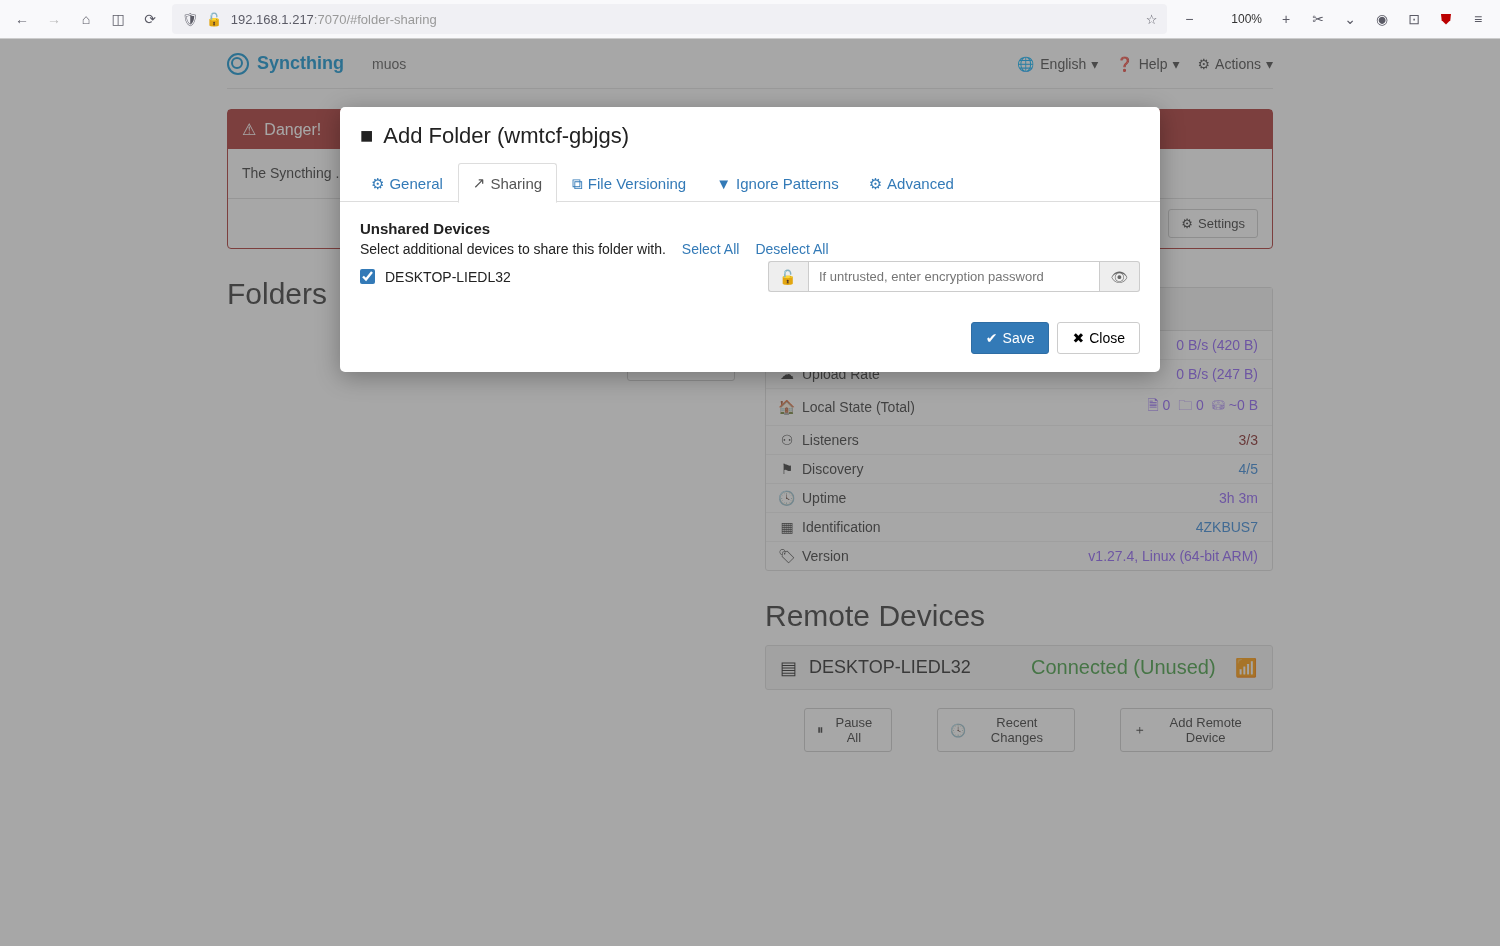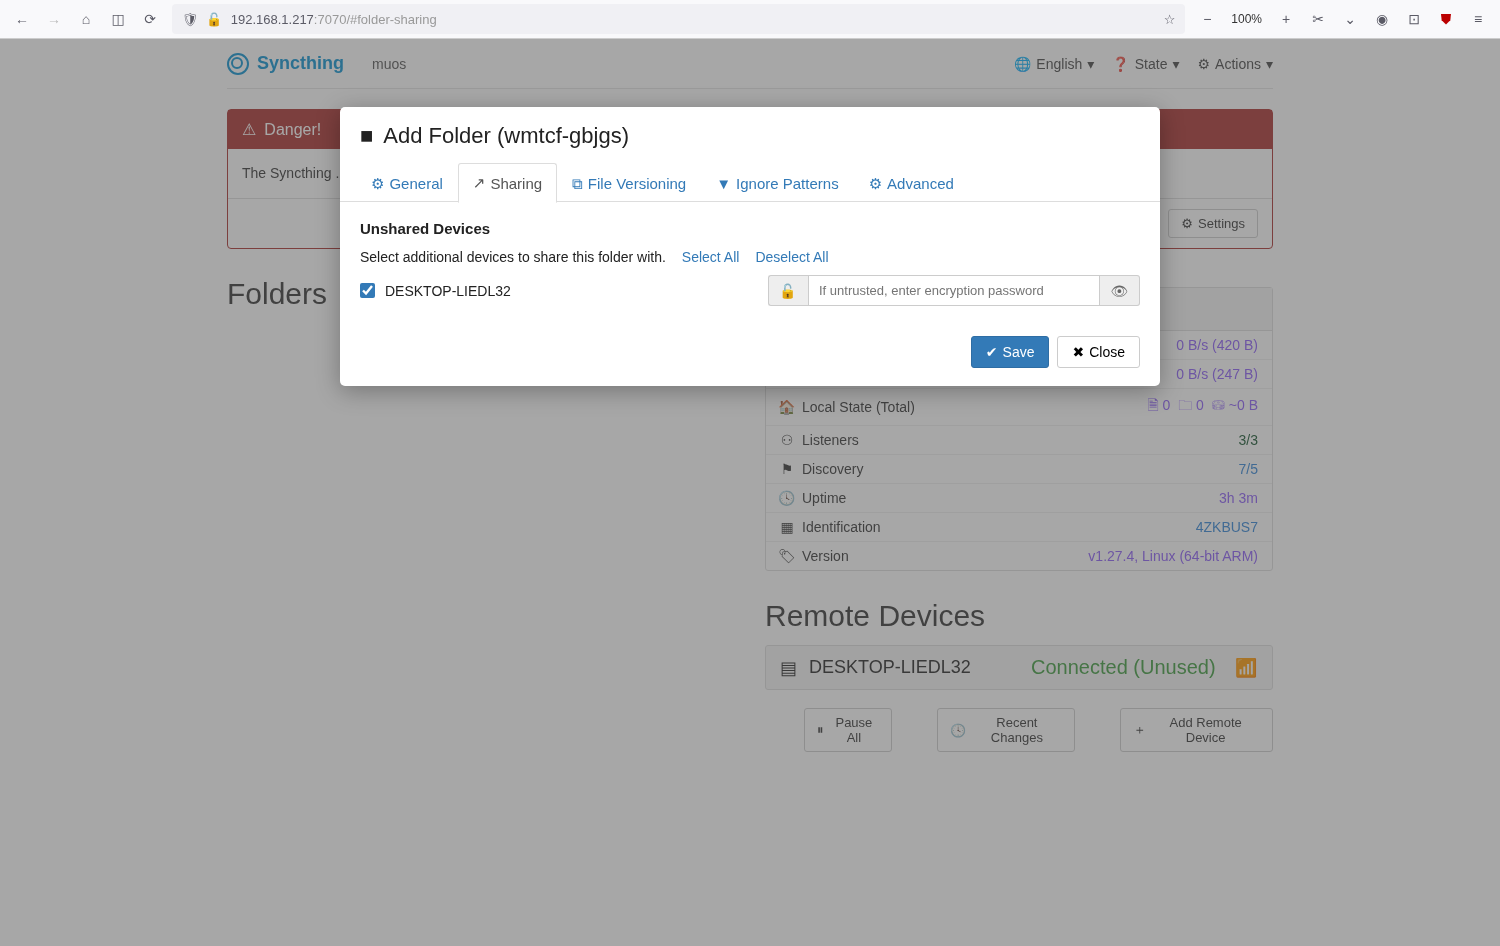--- a/index.html
+++ b/index.html
@@ -5,21 +5,21 @@
 * { box-sizing: border-box; margin: 0; padding: 0; }
 body { font-family: -apple-system, "Segoe UI", Helvetica, Arial, sans-serif; font-size: 14px; background: #fff; color: #222; overflow: hidden; width: 1500px; height: 946px; }
 
 
 .browser-chrome { height: 39px; background: #f9f9fb; border-bottom: 1px solid #ccc; display: flex; align-items: center; padding: 0 8px; gap: 4px; }
 .chrome-btn { width: 28px; height: 28px; display: flex; align-items: center; justify-content: center; color: #5b5b66; border-radius: 4px; }
 .chrome-btn.disabled { color: #bbb; }
 .url-bar { flex: 1; height: 30px; background: #f0f0f4; border-radius: 4px; display: flex; align-items: center; padding: 0 10px; gap: 8px; font-size: 13px; color: #5b5b66; margin: 0 4px; }
 .url-text { flex: 1; }
 .url-text .dim { color: #999; }
-.zoom { font-size: 12px; color: #333; padding: 0 6px; }
+.zoom { font-size: 12px; color: #333; padding: 0 6px; margin-left: 18px; }
 
 
 .page-wrap { position: relative; height: calc(946px - 39px); background: #fff; }
 .page-content { padding: 0; width: 1046px; margin: 0 auto; }
 .navbar { height: 50px; border-bottom: 1px solid #e5e5e5; display: flex; align-items: center; padding: 0 0px; }
 .brand { display: flex; align-items: center; gap: 8px; font-size: 18px; font-weight: 700; color: #0891d1; }
 .brand-icon { width: 22px; height: 22px; border: 2.5px solid #0891d1; border-radius: 50%; position: relative; }
 .brand-icon::after { content: ""; position: absolute; width: 8px; height: 8px; border: 2px solid #0891d1; border-radius: 50%; top: 2px; left: 2px; }
 .nav-right { margin-left: auto; display: flex; gap: 18px; color: #444; }
 .nav-item { display: flex; align-items: center; gap: 5px; font-size: 14px; }
@@ -38,41 +38,41 @@
 .col-right { flex: 1; }
 .add-folder-bar { display: flex; justify-content: flex-end; margin-top: 38px; }
 
 .panel { border: 1px solid #ddd; border-radius: 3px; margin-top: 12px; }
 .panel-head { background: #f5f5f5; border-bottom: 1px solid #ddd; padding: 10px 14px; font-size: 18px; font-weight: 400; display: flex; align-items: center; gap: 10px; }
 .panel-body { }
 .stat-row { display: flex; align-items: center; padding: 6px 14px; border-bottom: 1px solid #eee; font-size: 14px; }
 .stat-row:last-child { border-bottom: none; }
 .stat-label { display: flex; align-items: center; gap: 8px; color: #333; }
 .stat-val { margin-left: auto; color: #8b5cf6; }
-.stat-val.green { color: #14532d; }
+.stat-val.green { color: #7f1d1d; }
 .stat-val.link { color: #3385d6; }
 .icon { width: 14px; display: inline-flex; justify-content: center; }
 
 .remote-head { background: #f5f5f5; border: 1px solid #ddd; border-radius: 3px; padding: 10px 14px; display: flex; align-items: center; gap: 12px; font-size: 18px; }
 .remote-status { margin-left: auto; color: #3c9a3c; font-size: 20px; }
 
 .foot-btns { display: flex; gap: 6px; justify-content: flex-end; margin-top: 18px; }
 
 
 .overlay { position: absolute; inset: 0; background: rgba(80,80,80,0.5); }
 
 
 .modal { position: absolute; top: 68px; left: 50%; transform: translateX(-50%); width: 820px; background: #fff; border-radius: 5px; box-shadow: 0 5px 25px rgba(0,0,0,0.3); }
 .modal-head { padding: 16px 20px 12px; font-size: 22px; font-weight: 400; display: flex; align-items: center; gap: 10px; }
 .modal-tabs { display: flex; border-bottom: 1px solid #ddd; padding: 0 16px; }
 .mtab { padding: 10px 14px; color: #337ab7; font-size: 15px; display: flex; align-items: center; gap: 5px; border: 1px solid transparent; border-bottom: none; position: relative; top: 2px; }
 .mtab.active { color: #555; border-color: #ddd; border-bottom: 1px solid #fff; background: #fff; border-radius: 3px 3px 0 0; }
 .modal-body { padding: 18px 20px; }
-.modal-body h4 { font-size: 15px; font-weight: 700; margin-bottom: 12px; }
-.helper-row { display: flex; align-items: flex-start; gap: 16px; margin-bottom: 10px; }
+.modal-body h4 { font-size: 15px; font-weight: 700; margin-bottom: 4px; }
+.helper-row { display: flex; align-items: flex-start; gap: 16px; margin-bottom: 4px; }
 .helper-row .linkish { color: #337ab7; font-size: 14px; }
 .device-row { display: flex; align-items: center; gap: 10px; }
 .check { width: 15px; height: 15px; accent-color: #337ab7; }
 .pw-group { margin-left: auto; display: flex; align-items: stretch; }
 .pw-addon { border: 1px solid #ccc; background: #eee; width: 40px; display: flex; align-items: center; justify-content: center; color: #666; }
 .pw-addon.left { border-radius: 3px 0 0 3px; border-right: none; }
 .pw-addon.right { border-radius: 0 3px 3px 0; border-left: none; }
 .pw-input { border: 1px solid #ccc; padding: 7px 10px; width: 292px; font-size: 13px; }
 .modal-foot { padding: 12px 20px 18px; display: flex; justify-content: flex-end; gap: 8px; }
 .btn-primary { background: #337ab7; color: #fff; border: 1px solid #2e6da4; padding: 7px 14px; border-radius: 3px; display: inline-flex; align-items: center; gap: 5px; font-size: 14px; }
@@ -118,21 +118,21 @@
       </div>
       <div class="nav-tab">muos</div>
       <div class="nav-right">
         <div class="nav-item">
             <span>🌐</span>
             <span>English</span> 
             <span>▾</span>
           </div>
         <div class="nav-item">
             <span>❓</span>
-            <span>State</span> 
+            <span>Help</span> 
             <span>▾</span>
           </div>
         <div class="nav-item">
             <span class="gear"></span>
             <span>Actions</span> 
             <span>▾</span>
           </div>
       </div>
     </div>
 
@@ -196,21 +196,21 @@
                   <span class="icon">⚇</span>
                   <span>Listeners</span>
                 </span>
                 <span class="stat-val green">3/3</span>
               </div>
             <div class="stat-row">
                 <span class="stat-label">
                   <span class="icon">⚑</span>
                   <span>Discovery</span>
                 </span>
-                <span class="stat-val link">7/5</span>
+                <span class="stat-val link">4/5</span>
               </div>
             <div class="stat-row">
                 <span class="stat-label">
                   <span class="icon">🕓</span>
                   <span>Uptime</span>
                 </span>
                 <span class="stat-val">3h 3m</span>
               </div>
             <div class="stat-row">
                 <span class="stat-label">

